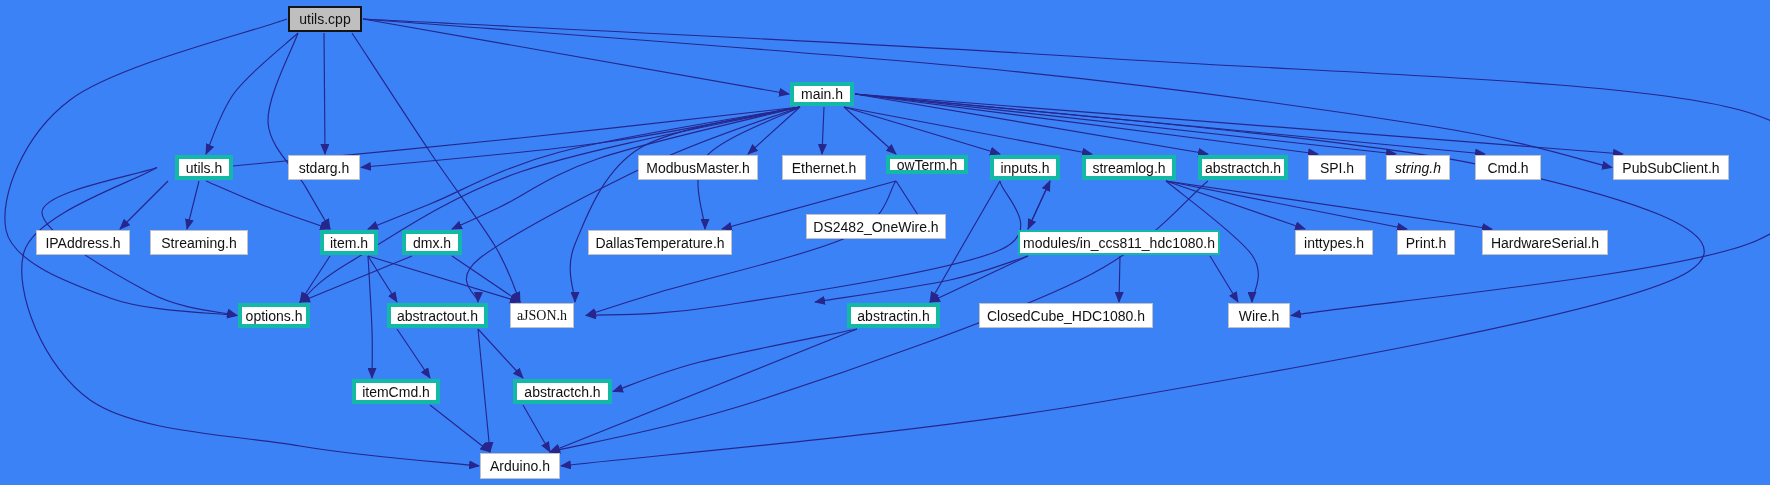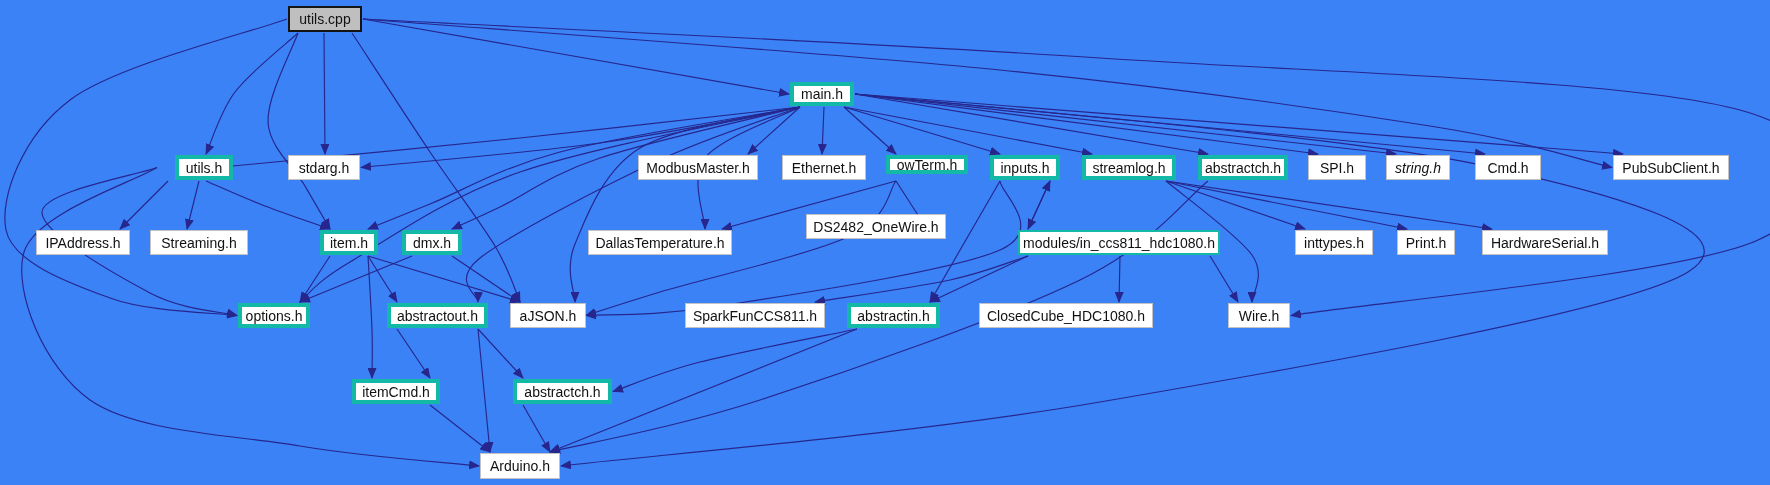--- a/index.html
+++ b/index.html
@@ -106,21 +106,20 @@
     <div class="node internal" style="left: 320px; top: 230px; width: 58px; height: 25px;">item.h</div>
     <div class="node internal" style="left: 402px; top: 230px; width: 60px; height: 25px;">dmx.h</div>
     <div class="node external" style="left: 588px; top: 230px; width: 144px; height: 25px;">DallasTemperature.h</div>
     <div class="node external" style="left: 806px; top: 214px; width: 140px; height: 25px;">DS2482_OneWire.h</div>
     <div class="node internal bold" style="left: 1018px; top: 230px; width: 202px; height: 25px;">modules/in_ccs811_hdc1080.h</div>
     <div class="node external" style="left: 1295px; top: 230px; width: 78px; height: 25px;">inttypes.h</div>
     <div class="node external" style="left: 1397px; top: 230px; width: 58px; height: 25px;">Print.h</div>
     <div class="node external" style="left: 1482px; top: 230px; width: 126px; height: 25px;">HardwareSerial.h</div>
     <div class="node internal" style="left: 238px; top: 303px; width: 72px; height: 25px;">options.h</div>
     <div class="node internal" style="left: 387px; top: 303px; width: 101px; height: 25px;">abstractout.h</div>
-    <div class="node external" style="left: 510px; top: 303px; width: 76px; height: 25px;">aJSON.h</div>
-    <div class="node external" style="left: 685px; top: 303px; width: 140px; height: 25px;">SparkFunCCS811.h</div>
+    <div class="node external" style="left: 510px; top: 303px; width: 64px; height: 25px; font-family: Liberation Serif, serif;">aJSON.h</div>
     <div class="node internal" style="left: 847px; top: 303px; width: 93px; height: 25px;">abstractin.h</div>
     <div class="node external" style="left: 979px; top: 303px; width: 174px; height: 25px;">ClosedCube_HDC1080.h</div>
     <div class="node external" style="left: 1228px; top: 303px; width: 62px; height: 25px;">Wire.h</div>
     <div class="node internal" style="left: 352px; top: 379px; width: 88px; height: 25px;">itemCmd.h</div>
     <div class="node internal" style="left: 513px; top: 379px; width: 99px; height: 25px;">abstractch.h</div>
     <div class="node external" style="left: 480px; top: 453px; width: 80px; height: 26px;">Arduino.h</div>
   </div>
 
 </body></html>

